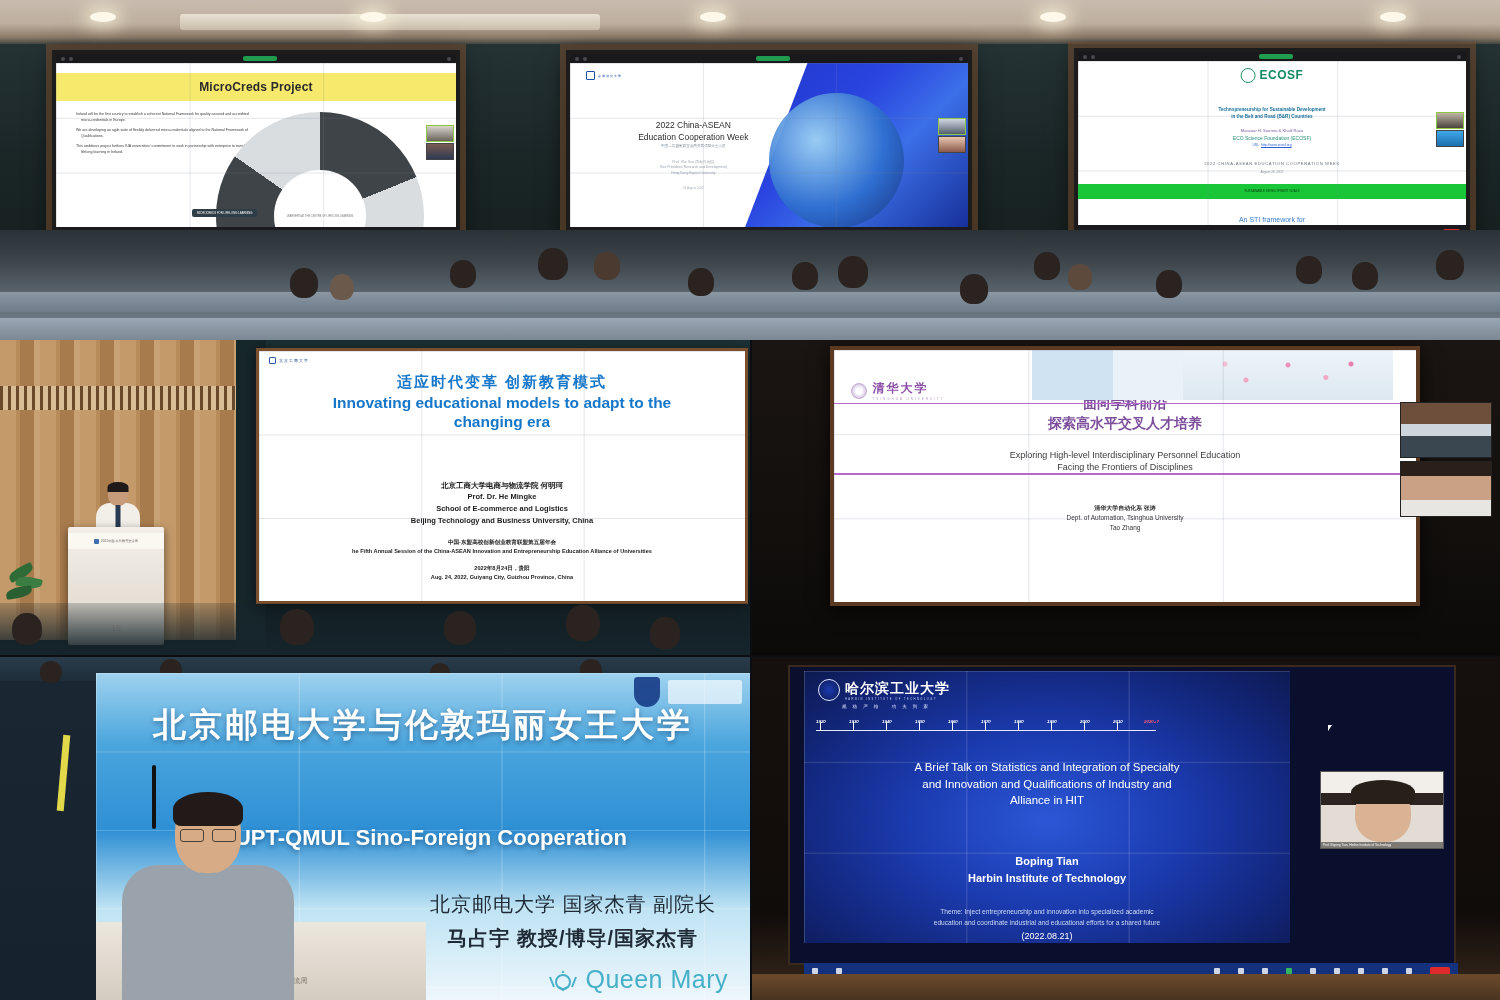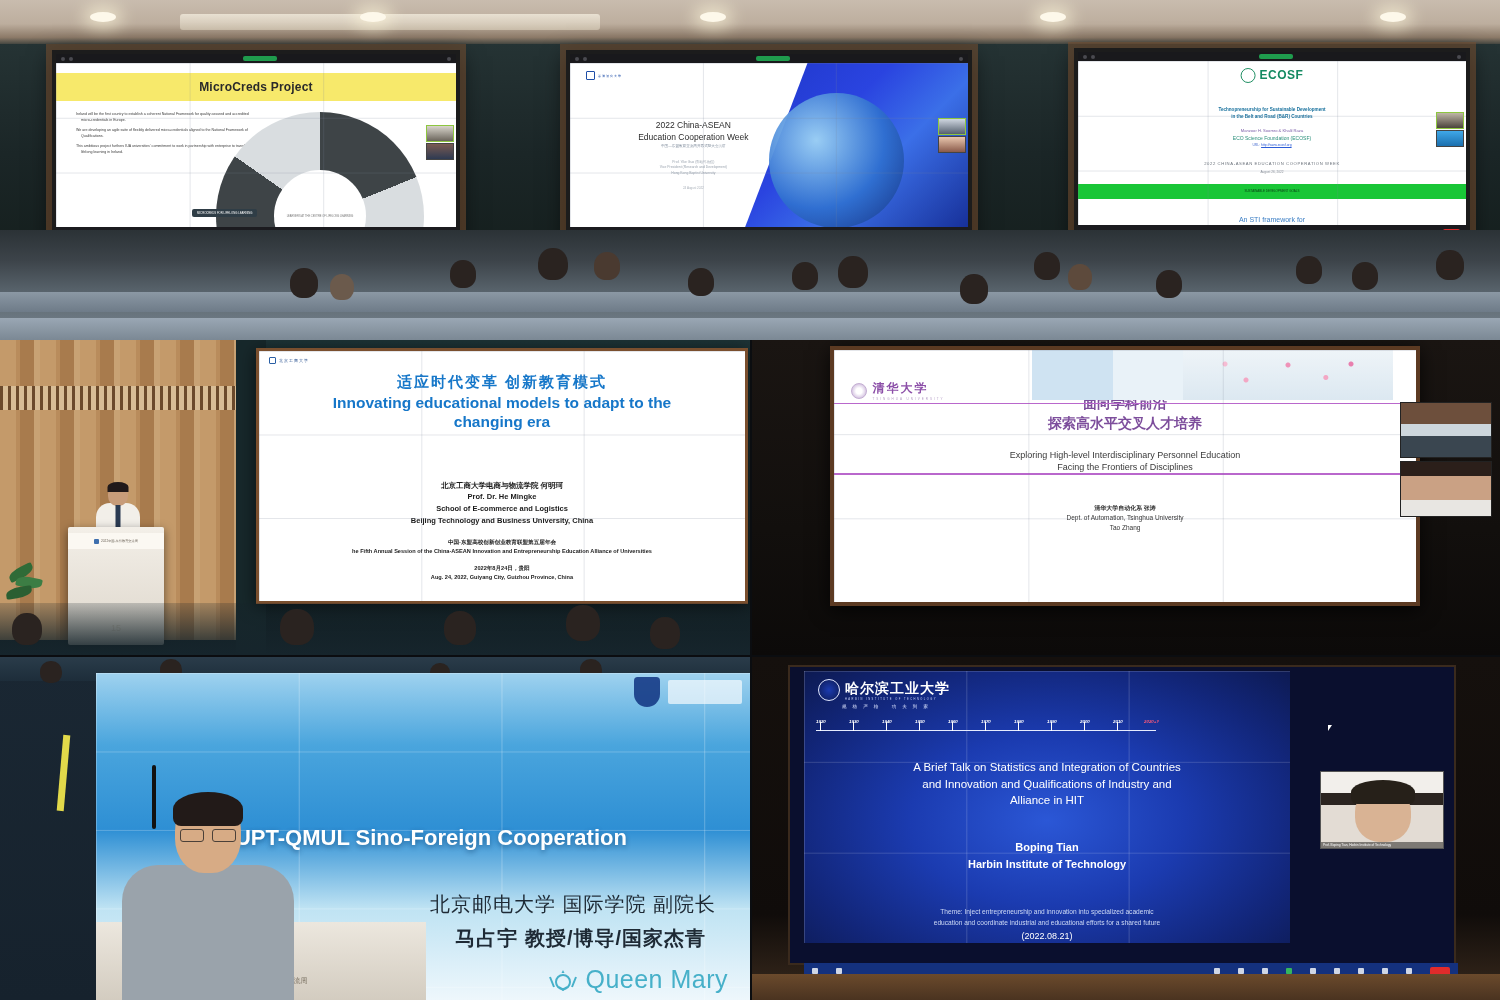--- a/index.html
+++ b/index.html
@@ -178,21 +178,21 @@
     background-size:31% 24%;}
   .bq-cn1 { position:absolute; left:0; top:30px; width:100%; text-align:center;
     font-size:33px; color:#fff; font-weight:bold; letter-spacing:3px; text-shadow:0 2px 5px rgba(0,40,80,.45);}
   .bq-cn2 { position:absolute; left:0; top:78px; width:100%; text-align:center;
     font-size:33px; color:#fff; font-weight:bold; letter-spacing:3px; text-shadow:0 2px 5px rgba(0,40,80,.45);}
   .bq-en1 { position:absolute; left:0; top:126px; width:100%; text-align:center;
     font-size:22px; color:#fff; font-weight:bold; text-shadow:0 2px 5px rgba(0,40,80,.45);}
   .bq-en2 { position:absolute; left:0; top:152px; width:100%; text-align:center;
     font-size:22px; color:#fff; font-weight:bold; text-shadow:0 2px 5px rgba(0,40,80,.45);}
   .bq-aff1 { position:absolute; right:34px; top:218px; font-size:20px; color:#1e2a35; letter-spacing:1px;}
-  .bq-aff2 { position:absolute; right:44px; top:252px; font-size:20px; color:#1e2a35; font-weight:bold; letter-spacing:1px;}
+  .bq-aff2 { position:absolute; right:52px; top:252px; font-size:20px; color:#1e2a35; font-weight:bold; letter-spacing:1px;}
   .bq-qm { position:absolute; right:22px; bottom:6px; display:flex; align-items:center; gap:7px;}
   .bq-crown { width:30px;height:22px; position:relative;}
   .bq-qmtx { font-size:25px; color:#46b0c9; letter-spacing:.5px;}
   .bq-logos { position:absolute; right:8px; top:4px; display:flex; gap:8px; align-items:center;}
   .bq-shield { width:26px;height:30px; background:#163b86;
     border-radius:4px 4px 14px 14px; opacity:.9;}
   .bq-logo2 { width:74px;height:24px; background:rgba(255,255,255,.65); border-radius:2px;}
   .bq-speaker { position:absolute; left:118px; bottom:0; width:180px; height:205px;}
   .bq-sphead { position:absolute; left:50%; transform:translateX(-50%); top:0; width:66px;height:78px;
     border-radius:46% 46% 44% 44%; background:#d7ab85;}
@@ -227,21 +227,21 @@
   .hit-name-sub { font-size:2.6px; color:#cfd8ff; letter-spacing:1.5px;}
   .hit-motto { position:absolute; left:38px; top:33px; font-size:4.6px; color:#dde4ff; letter-spacing:6px;}
   .hit-timeline { position:absolute; left:12px; top:44px; width:340px; height:20px;}
   .hit-tl-line { position:absolute; left:0; bottom:4px; width:100%; height:1px; background:#e6ecff;}
   .hit-tick { position:absolute; bottom:4px; width:1px; height:5px; background:#cfd8ff;}
   .hit-tick.major { height:9px; background:#fff;}
   .hit-yr { position:absolute; bottom:11px; font-size:4.4px; color:#fff; font-style:italic; font-weight:bold;}
   .hit-yr.red { color:#ff5a7a; }
   .hit-title { position:absolute; left:6%; top:88px; width:88%; text-align:center;
     font-size:11.5px; color:#fff; line-height:1.45; }
-  .hit-speaker { position:absolute; left:0; top:168px; width:100%; text-align:center;
+  .hit-speaker { position:absolute; left:0; top:182px; width:100%; text-align:center;
     font-size:11px; color:#fff; font-weight:bold; line-height:1.5;}
   .hit-theme { position:absolute; left:6%; top:236px; width:88%; text-align:center;
     font-size:6.6px; color:#cdd9f5; line-height:1.6;}
   .hit-date { position:absolute; left:0; bottom:2px; width:100%; text-align:center;
     font-size:9px; color:#fff;}
   .hit-bar { position:absolute; left:14px; bottom:-16px; width:654px; height:16px;
     background:#14317e; display:flex; align-items:center; padding:0 8px; gap:18px;}
   .hit-bicon { width:6px;height:6px;background:#cfd6e6; border-radius:1px;}
   .hit-bicon.g { background:#35b55e; }
   .hit-bend { margin-left:auto; width:20px;height:9px;background:#e02b2b;border-radius:2px;}
@@ -550,23 +550,24 @@
     </div>
 
     <div class="bq-screen soft">
       <div class="bq-grid"></div>
 
       <div class="bq-logos">
         <div class="bq-shield"></div>
         <div class="bq-logo2"></div>
       </div>
 
+      <div class="bq-cn1">北京邮电大学与伦敦玛丽女王大学</div>
       <div class="bq-en2">BUPT-QMUL Sino-Foreign Cooperation</div>
 
-      <div class="bq-aff1">北京邮电大学 国际学院 副院长</div>
+      <div class="bq-aff1">北京邮电大学 国家杰青 副院长</div>
       <div class="bq-aff2">马占宇 教授/博导/国家杰青</div>
 
       <div class="bq-qm">
         <div class="bq-crown">
           <svg width="30" height="22" viewBox="0 0 30 22">
             <circle cx="15" cy="13" r="7" fill="none" stroke="#46b0c9" stroke-width="2"></circle>
             <path d="M2 8 L6 18 M28 8 L24 18" stroke="#46b0c9" stroke-width="2" fill="none"></path>
             <path d="M15 1 l1.5 3 h-3 z" fill="#46b0c9"></path>
             <path d="M11 18 l4 3 l4 -3" fill="none" stroke="#46b0c9" stroke-width="2"></path>
           </svg>
@@ -628,21 +629,21 @@
           <div class="hit-tick major" style="left:235px"></div> 
             <div class="hit-yr" style="left:231px">1990</div>
           <div class="hit-tick major" style="left:268px"></div> 
             <div class="hit-yr" style="left:264px">2000</div>
           <div class="hit-tick major" style="left:301px"></div> 
             <div class="hit-yr" style="left:297px">2010</div>
           <div class="hit-yr red" style="left:328px">2020+?</div>
         </div>
 
         <div class="hit-title">
-          <span>A Brief Talk on Statistics and Integration of Countries</span><br>
+          <span>A Brief Talk on Statistics and Integration of Specialty</span><br>
           <span>and Innovation and Qualifications of  Industry and</span><br>
           <span>Alliance in HIT</span>
         </div>
         <div class="hit-speaker">
           <span>Boping Tian</span><br>
           <span>Harbin Institute of Technology</span>
         </div>
         <div class="hit-theme">
           <span>Theme: Inject entrepreneurship and innovation into specialized academic</span><br>
           <span>education and coordinate industrial and educational efforts for a shared future</span>

